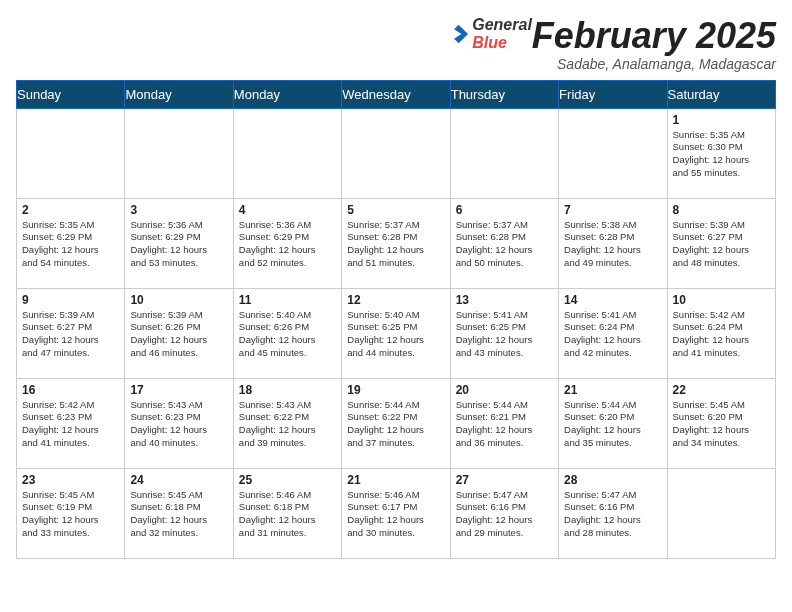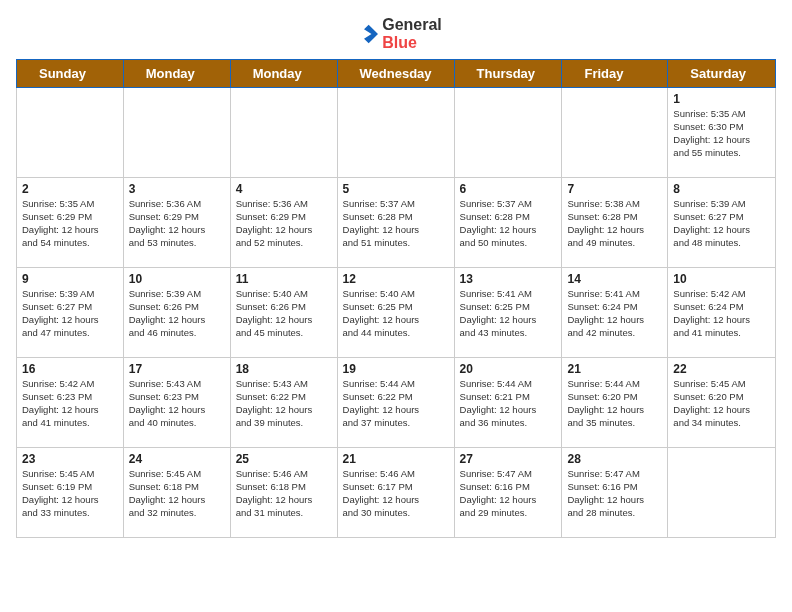--- a/index.html
+++ b/index.html
@@ -5,23 +5,24 @@
     * { box-sizing: border-box; margin: 0; padding: 0; }
     body {
       font-family: Arial, sans-serif;
       background: #fff;
       width: 792px;
       min-height: 612px;
       padding: 16px;
     }
     .header-section {
       display: flex;
-      justify-content: center;
+      justify-content: flex-end;
       align-items: flex-start;
       margin-bottom: 8px;
+      font-style: italic;
     }
     .logo {
       display: flex;
       align-items: center;
       gap: 4px;
     }
     .logo-text {
       display: flex;
       flex-direction: column;
       line-height: 1.1;
@@ -42,25 +43,25 @@
     .location-title {
       font-size: 14px;
       color: #555;
     }
     .calendar {
       width: 100%;
       border-collapse: collapse;
       border: 1px solid #ccc;
     }
     .calendar th {
-      background-color: #a16207;
+      background-color: #0c4a6e;
       color: #fff;
       font-size: 13px;
-      font-weight: bold;
-      padding: 6px 22px;
+      font-weight: normal;
+      padding: 6px 0;
       text-align: left;
       border: 1px solid #1565c0;
     }
     .calendar td {
       vertical-align: top;
       border: 1px solid #ccc;
       padding: 4px 5px;
       width: calc(100% / 7);
       height: 90px;
       font-size: 10px;
@@ -87,20 +88,24 @@
 <div class="header-section">
   <div class="logo">
     <svg class="logo-icon" viewBox="0 0 30 30">
       <polygon points="20,5 30,15 20,25 15,20 23,15 15,10" fill="#1565c0"></polygon>
     </svg>
     <div class="logo-text">
       <span style="font-size:16px;font-weight:bold;color:#333;">General</span>
       <span style="font-size:16px;font-weight:bold;color:#ef4444;">Blue</span>
     </div>
   </div>
+  <div class="title-section">
+    <div class="month-title">February 2025</div>
+    <div class="location-title">Sadabe, Analamanga, Madagascar</div>
+  </div>
 </div>
 
 <table class="calendar">
   <thead>
     <tr id="calendar-header-row">
     <th>Sunday</th>
         <th>Monday</th>
         <th>Monday</th>
         <th>Wednesday</th>
         <th>Thursday</th>

